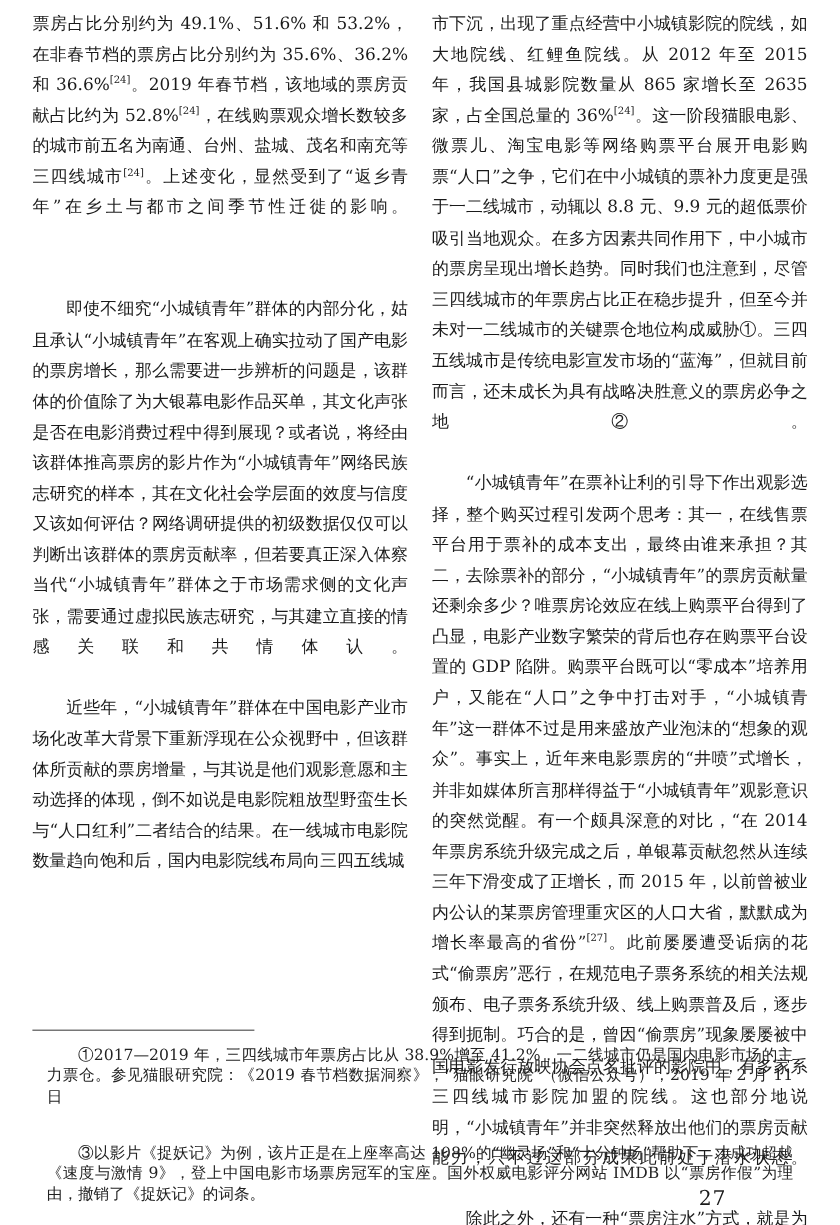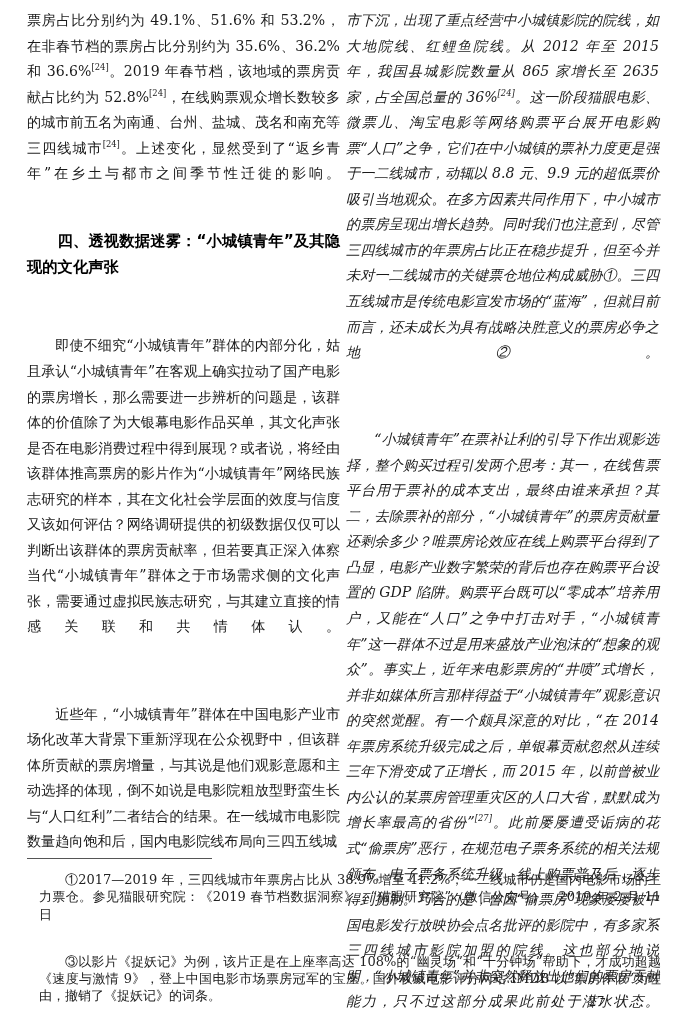--- a/index.html
+++ b/index.html
@@ -32,33 +32,33 @@
     width: 646px;
     height: 845px;
   }
   .col {
     position: absolute;
     top: 0;
     width: 313px;
     height: 845px;
   }
   .col-left  { left: 0; }
-  .col-right { left: 319px; font-style: italic; }
+  .col-right { left: 333px; }
 
   p.para {
     margin: 0;
     font-size: 14.1px;
     line-height: 25.55px;
     text-align: justify;
     text-justify: inter-ideograph;
     letter-spacing: 0;
     text-indent: 0;
     word-break: break-all;
   }
-  p.indent { text-indent: 2em; margin-top: 36px; }
+  p.indent { text-indent: 2em; }
 
   
   p.para::after {
     content: "";
     display: inline-block;
     width: 100%;
   }
   p.para.nostretch::after { display: none; }
 
   h2.section-heading {
@@ -108,37 +108,36 @@
     content: "";
     display: inline-block;
     width: 100%;
   }
   p.footnote.nostretch::after { display: none; }
 
   .page-number {
     position: absolute;
     right: 27px;
     bottom: 12px;
-    font-size: 12px;
+    font-size: 17px;
     font-family: "DejaVu Serif", "Liberation Serif", serif;
     color: #1a1a1a;
     letter-spacing: 0.5px;
   }
 </style>
 </head>
 <body>
 
 <div class="page">
 
   <div class="body-cols">
 
     <div class="col col-left">
       <p class="para">票房占比分别约为 49.1%、51.6% 和 53.2%，在非春节档的票房占比分别约为 35.6%、36.2% 和 36.6%<sup class="ref">[24]</sup>。2019 年春节档，该地域的票房贡献占比约为 52.8%<sup class="ref">[24]</sup>，在线购票观众增长数较多的城市前五名为南通、台州、盐城、茂名和南充等三四线城市<sup class="ref">[24]</sup>。上述变化，显然受到了“返乡青年”在乡土与都市之间季节性迁徙的影响。</p>
       <div class="spacer-md"></div>
-      <h2 class="section-heading">四、透视数据迷雾：“小城镇青年”及其隐现的文化声张</h2>
       <div class="spacer-md"></div>
       <p class="para indent">即使不细究“小城镇青年”群体的内部分化，姑且承认“小城镇青年”在客观上确实拉动了国产电影的票房增长，那么需要进一步辨析的问题是，该群体的价值除了为大银幕电影作品买单，其文化声张是否在电影消费过程中得到展现？或者说，将经由该群体推高票房的影片作为“小城镇青年”网络民族志研究的样本，其在文化社会学层面的效度与信度又该如何评估？网络调研提供的初级数据仅仅可以判断出该群体的票房贡献率，但若要真正深入体察当代“小城镇青年”群体之于市场需求侧的文化声张，需要通过虚拟民族志研究，与其建立直接的情感关联和共情体认。</p>
       <p class="para indent nostretch">近些年，“小城镇青年”群体在中国电影产业市场化改革大背景下重新浮现在公众视野中，但该群体所贡献的票房增量，与其说是他们观影意愿和主动选择的体现，倒不如说是电影院粗放型野蛮生长与“人口红利”二者结合的结果。在一线城市电影院数量趋向饱和后，国内电影院线布局向三四五线城</p>
     </div>
 
     <div class="col col-right">
       <p class="para">市下沉，出现了重点经营中小城镇影院的院线，如大地院线、红鲤鱼院线。从 2012 年至 2015 年，我国县城影院数量从 865 家增长至 2635 家，占全国总量的 36%<sup class="ref">[24]</sup>。这一阶段猫眼电影、微票儿、淘宝电影等网络购票平台展开电影购票“人口”之争，它们在中小城镇的票补力度更是强于一二线城市，动辄以 8.8 元、9.9 元的超低票价吸引当地观众。在多方因素共同作用下，中小城市的票房呈现出增长趋势。同时我们也注意到，尽管三四线城市的年票房占比正在稳步提升，但至今并未对一二线城市的关键票仓地位构成威胁①。三四五线城市是传统电影宣发市场的“蓝海”，但就目前而言，还未成长为具有战略决胜意义的票房必争之地②。</p>
       <p class="para indent">“小城镇青年”在票补让利的引导下作出观影选择，整个购买过程引发两个思考：其一，在线售票平台用于票补的成本支出，最终由谁来承担？其二，去除票补的部分，“小城镇青年”的票房贡献量还剩余多少？唯票房论效应在线上购票平台得到了凸显，电影产业数字繁荣的背后也存在购票平台设置的 GDP 陷阱。购票平台既可以“零成本”培养用户，又能在“人口”之争中打击对手，“小城镇青年”这一群体不过是用来盛放产业泡沫的“想象的观众”。事实上，近年来电影票房的“井喷”式增长，并非如媒体所言那样得益于“小城镇青年”观影意识的突然觉醒。有一个颇具深意的对比，“在 2014 年票房系统升级完成之后，单银幕贡献忽然从连续三年下滑变成了正增长，而 2015 年，以前曾被业内公认的某票房管理重灾区的人口大省，默默成为增长率最高的省份”<sup class="ref">[27]</sup>。此前屡屡遭受诟病的花式“偷票房”恶行，在规范电子票务系统的相关法规颁布、电子票务系统升级、线上购票普及后，逐步得到扼制。巧合的是，曾因“偷票房”现象屡屡被中国电影发行放映协会点名批评的影院中，有多家系三四线城市影院加盟的院线。这也部分地说明，“小城镇青年”并非突然释放出他们的票房贡献能力，只不过这部分成果此前处于潜水状态。</p>
       <p class="para indent nostretch">除此之外，还有一种“票房注水”方式，就是为某部影片开放“幽灵场次”。2015 年 10 月，为了打击票房作假行为③，国家新闻出版广电总局电影局</p>
     </div>

